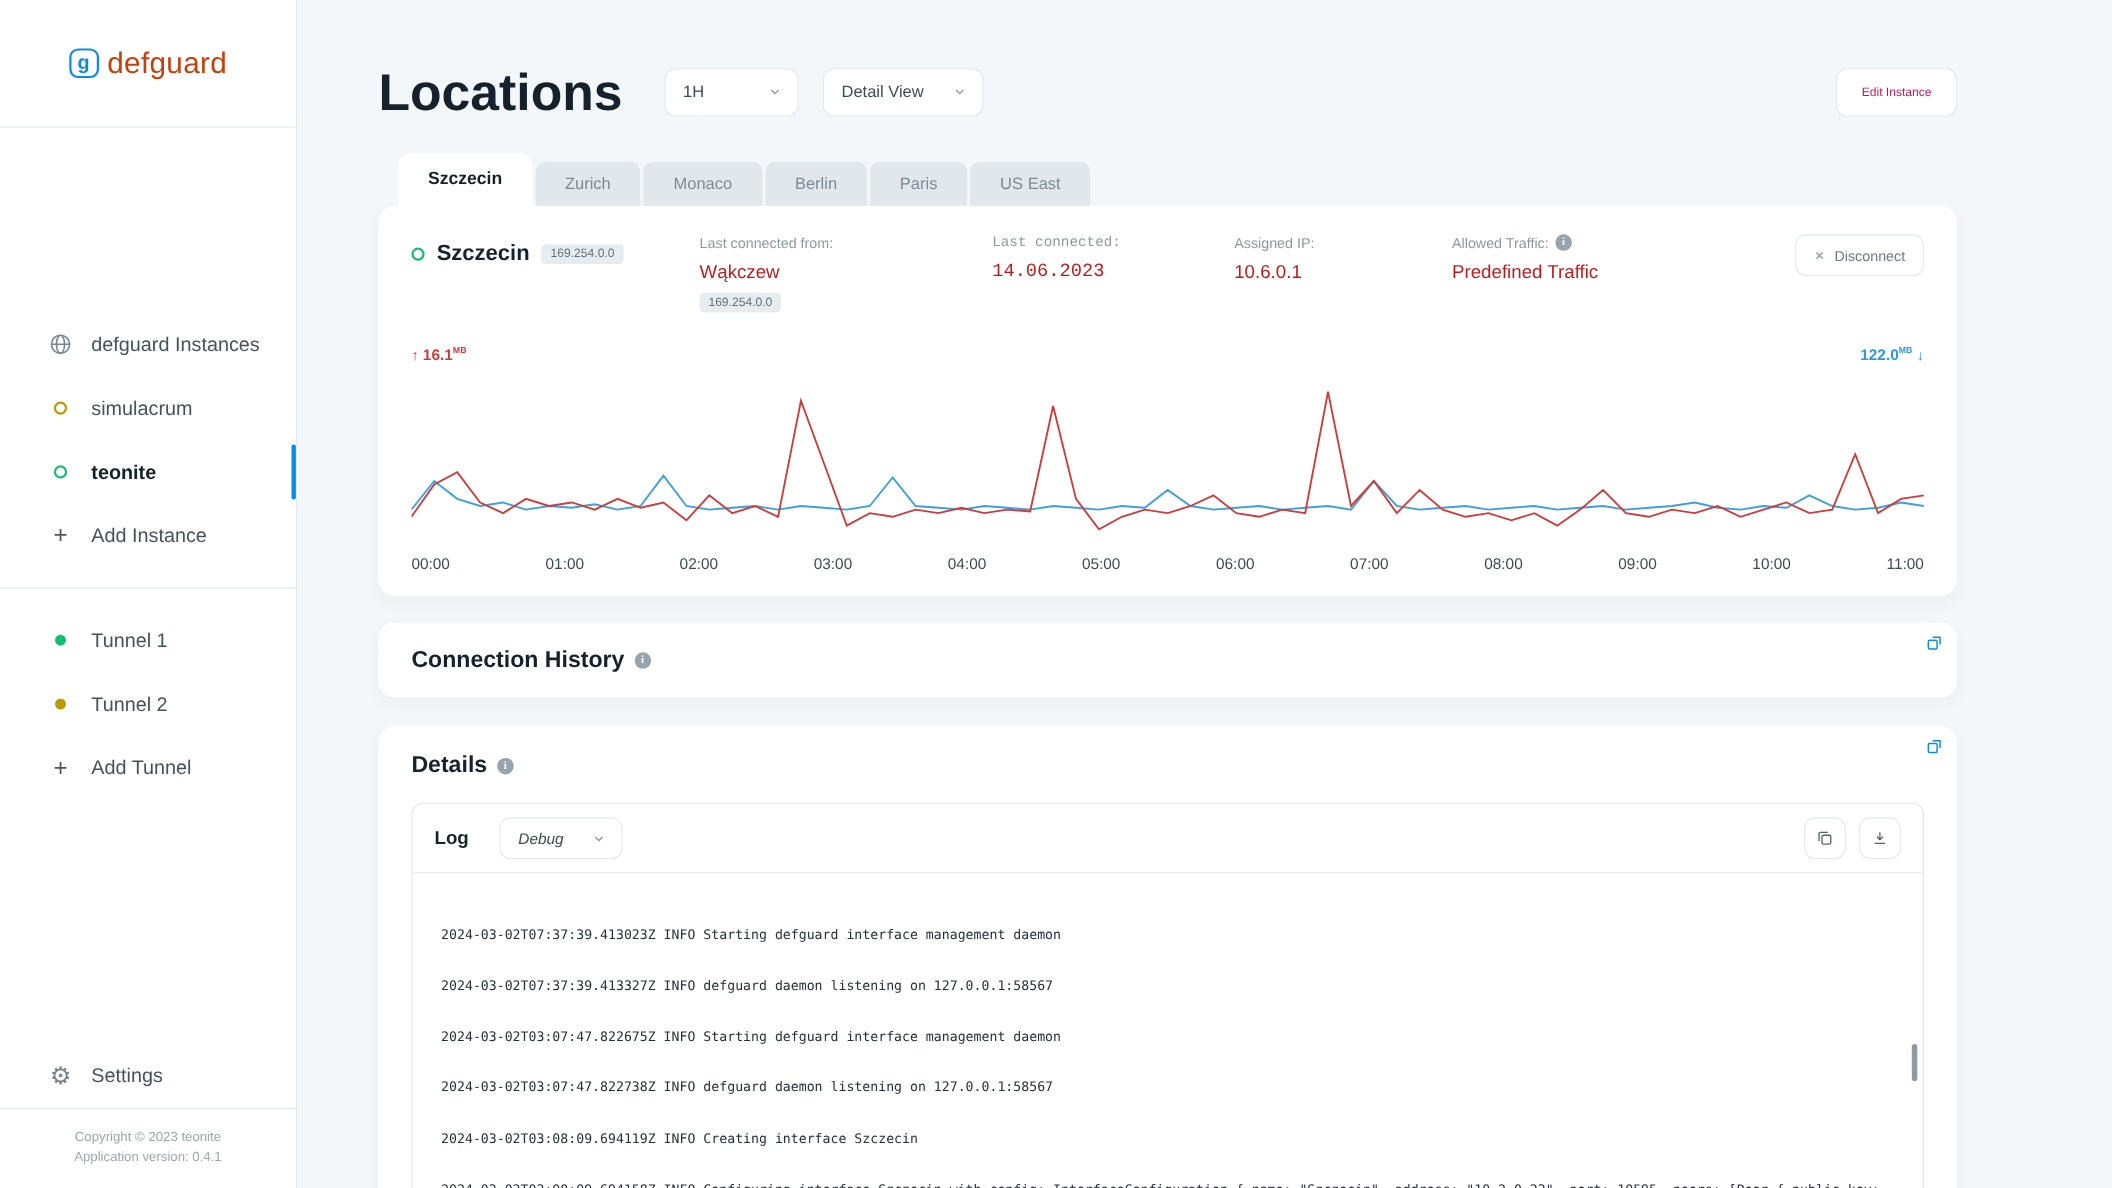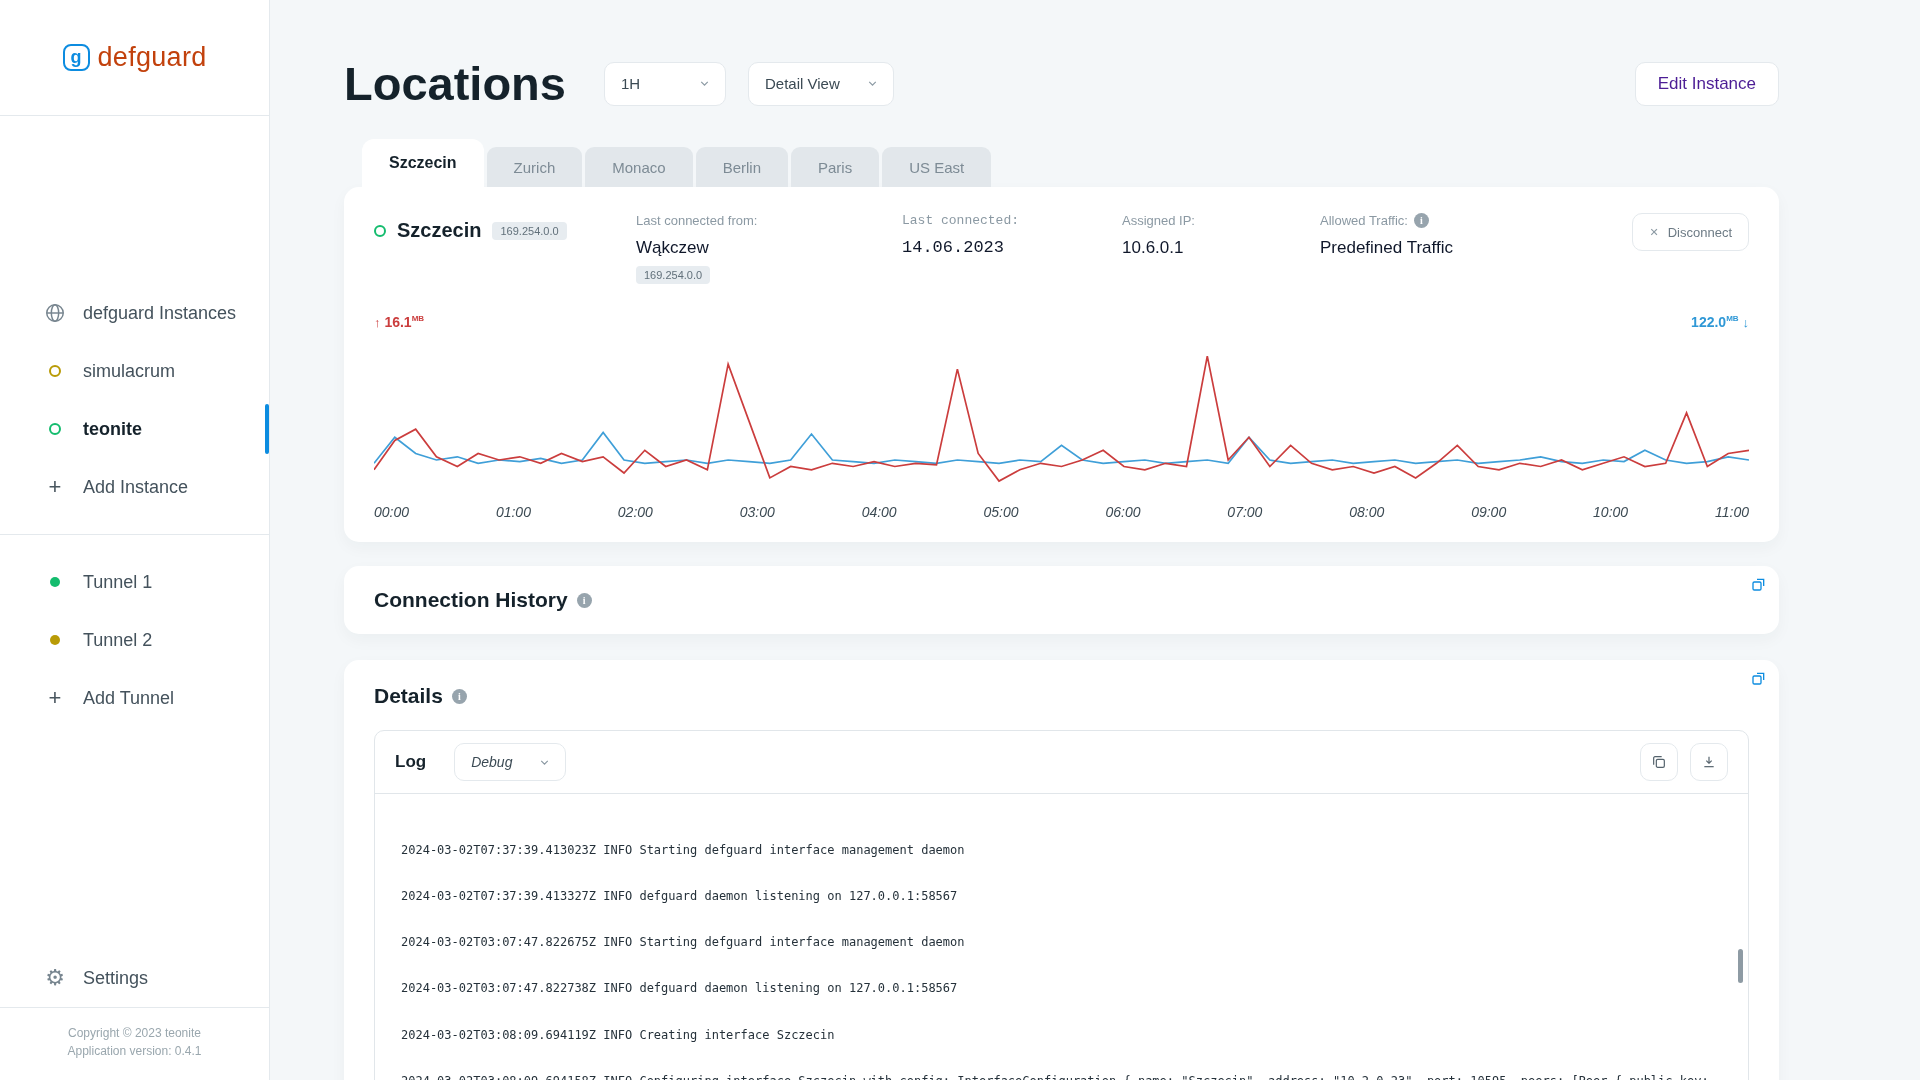--- a/index.html
+++ b/index.html
@@ -57,21 +57,21 @@
   .page-title { font-size:47px; font-weight:bold; color:#15222b; margin-right:38px; }
   .select {
     height:44px; background:#fff; border:1px solid #e4e9ed; border-radius:10px;
     display:inline-flex; align-items:center; justify-content:space-between;
     padding:0 14px 0 16px; font-size:15px; color:#3b4a54; cursor:pointer; gap:26px;
   }
   .select + .select { margin-left:22px; }
   .chev { width:13px; height:13px; color:#8b99a3; }
   .btn-outline {
     height:44px; padding:0 22px; background:#fff; border:1px solid #e4e9ed;
-    border-radius:10px; font-size:17px; color:#4c1d95; cursor:pointer;
+    border-radius:10px; font-size:11px; color:#be185d; cursor:pointer;
     display:inline-flex; align-items:center; gap:8px;
     font-family:"Liberation Sans", sans-serif;
   }
   .edit-instance { margin-left:auto; }
 
   
   .tabs { display:flex; align-items:flex-end; gap:3px; margin:28px 0 0 18px; }
   .tab {
     height:40px; padding:0 27px; display:flex; align-items:center;
     background:#e2e7eb; color:#7d8b95; font-size:15px;
@@ -90,21 +90,21 @@
   .location-card { padding:26px 30px 16px; }
   .loc-header { display:flex; align-items:flex-start; }
   .name-block { display:flex; align-items:center; gap:11px; width:262px; padding-top:6px; }
   .loc-name { font-size:20px; font-weight:bold; }
   .badge {
     background:#e7ecf0; color:#61707a; font-size:11px;
     padding:3px 8px; border-radius:4px; white-space:nowrap;
   }
   .col { margin-right:48px; }
   .col-label { font-size:13px; color:#8b99a3; margin-bottom:10px; display:flex; align-items:center; gap:6px; }
-  .col-value { font-size:17px; color:#0f172a; }
+  .col-value { font-size:17px; color:#b91c1c; }
   .col .badge { display:inline-block; margin-top:8px; }
   .info-i {
     width:15px; height:15px; border-radius:50%; background:#97a4ad; color:#fff;
     font-size:10px; font-weight:bold; font-family:"Liberation Serif", serif;
     display:inline-flex; align-items:center; justify-content:center; cursor:pointer;
   }
   .disconnect-btn {
     margin-left:auto; height:38px; padding:0 16px; border:1px solid #e4e9ed;
     border-radius:10px; background:#fff; color:#6c7a84; font-size:13px;
     display:inline-flex; align-items:center; gap:9px; cursor:pointer;
@@ -112,21 +112,21 @@
   }
   .x-glyph { font-size:11px; color:#8b99a3; }
 
   .stats-row { display:flex; justify-content:space-between; align-items:center; margin-top:30px; }
   .stat { font-size:14px; font-weight:bold; }
   .stat sup { font-size:8px; font-weight:bold; }
   .stat.up { color:#cb3d3d; }
   .stat.down { color:#2f98d6; }
   .stat .arrow { font-size:13px; }
 
-  .chart-wrap { margin-top:4px;font-style:italic; }
+  .chart-wrap { margin-top:4px; }
   .chart-svg { width:100%; height:160px; display:block; }
   .x-axis {
     display:flex; justify-content:space-between; margin-top:10px; padding-bottom:6px;
     font-size:14px; color:#3c4a53;
   }
 
   .ch-card { margin-top:24px; padding:22px 30px; display:flex; align-items:center; position:relative; }
   .section-title { font-size:21px; font-weight:bold; display:flex; align-items:center; gap:9px; }
   .expand-btn { position:absolute; top:10px; right:12px; cursor:pointer; color:#0c8ce0; }
 

